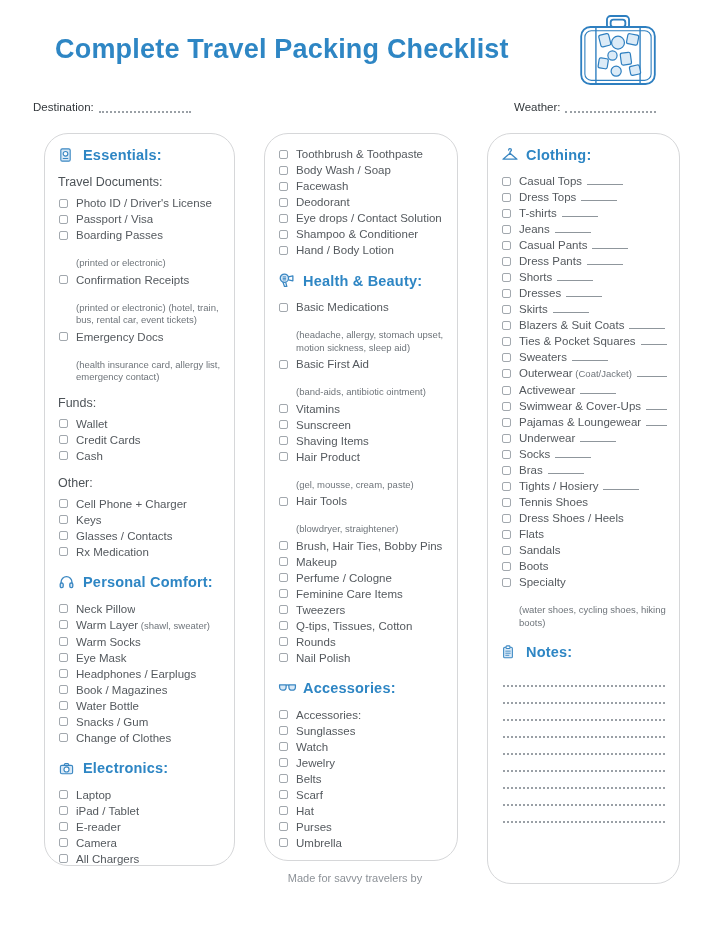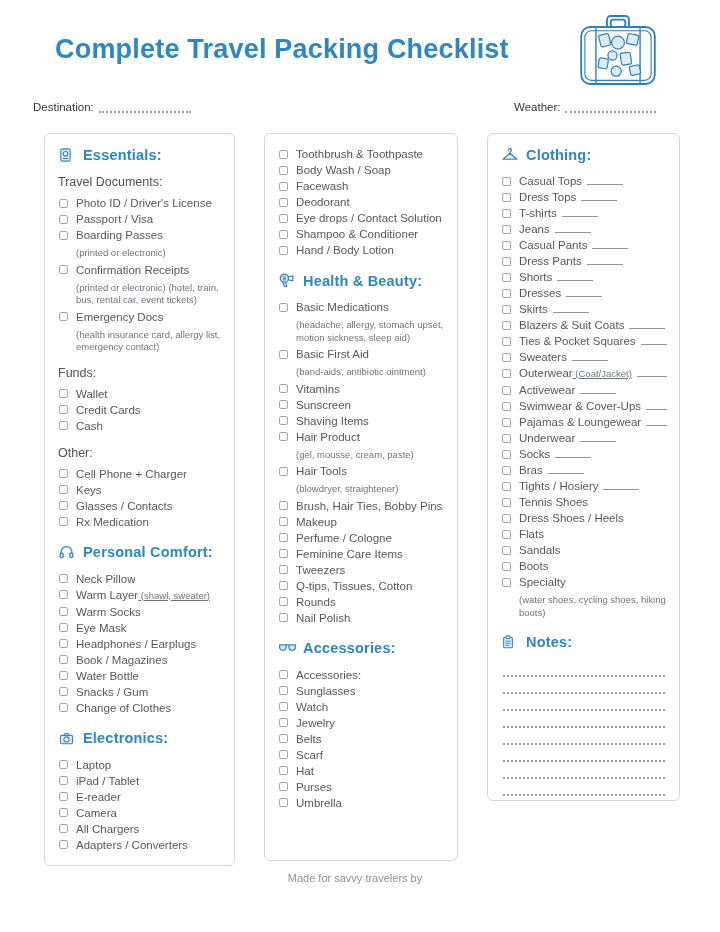--- a/index.html
+++ b/index.html
@@ -21,40 +21,40 @@
   }
   .suitcase{position:absolute;left:572px;top:12px;}
   .field{
     position:absolute;top:100px;display:flex;align-items:flex-end;
     font-size:11.5px;color:#33383c;
   }
   .field .flabel{white-space:nowrap;}
   .dotline{flex:1;border-bottom:2px dotted var(--dots);height:11px;margin-left:5px;}
   .colbox{
     position:absolute;box-sizing:border-box;
-    border:1.5px solid var(--boxline);border-radius:6px;background:#fff;
+    border:1.5px solid var(--boxline);border-radius:24px;background:#fff;
     padding:12px 12px 8px 13px;overflow:hidden;
   }
   #col-0{left:44px;top:133px;width:191px;height:733px;}
   #col-1{left:264px;top:133px;width:194px;height:728px;}
-  #col-2{left:487px;top:133px;width:193px;height:668px;}
+  #col-2{left:487px;top:133px;width:193px;height:751px;}
   .sec-head{display:flex;align-items:center;margin:14px 0 10px 0;}
   .sec:first-child .sec-head{margin-top:0;}
   .sec-icon{width:19px;height:17px;flex:0 0 19px;margin-right:6px;display:inline-flex;align-items:center;}
   .sec-title{font-size:14.5px;font-weight:bold;color:var(--accent);letter-spacing:.2px;white-space:nowrap;}
   .group-label{font-size:12.5px;color:var(--label);margin:12px 0 6px 0;}
   .item{display:flex;align-items:flex-start;line-height:16px;}
   .cb{
     flex:0 0 9px;width:9px;height:9px;margin:3.5px 8px 0 1px;
     border:1.2px solid #a2a8ae;border-radius:2px;background:#fff;box-sizing:border-box;
   }
   .item-text{font-size:11.5px;color:var(--ink);white-space:nowrap;overflow:hidden;}
-  .inline-note{font-size:9.5px;color:var(--sub);text-decoration:underline;}
+  .inline-note{font-size:9.5px;color:var(--sub);}
   .blank{display:inline-block;width:36px;height:9px;border-bottom:1.4px solid #8f969c;margin-left:5px;}
-  .note{font-size:9.5px;color:var(--sub);line-height:12.5px;padding-left:18px;margin:4px 0 2px 0;}
+  .note{font-size:9.5px;color:var(--sub);line-height:12.5px;padding-left:18px;margin:14px 0 2px 0;}
   .note-line{height:15px;border-bottom:2px dotted var(--dots);margin:0 2px;}
   .notes-wrap{margin-top:4px;}
   .footer-tag{
     position:absolute;left:355px;top:872px;transform:translateX(-50%);
     font-size:11px;color:#8d9298;white-space:nowrap;
   }
   .logo{
     position:absolute;left:352px;top:884px;transform:translateX(-50%);
     font-size:26px;font-weight:bold;letter-spacing:-.5px;white-space:nowrap;
   }

